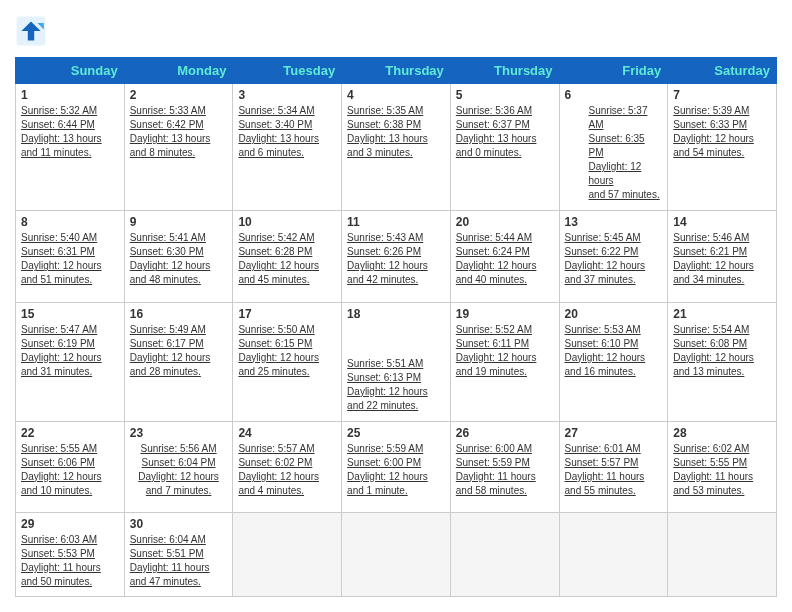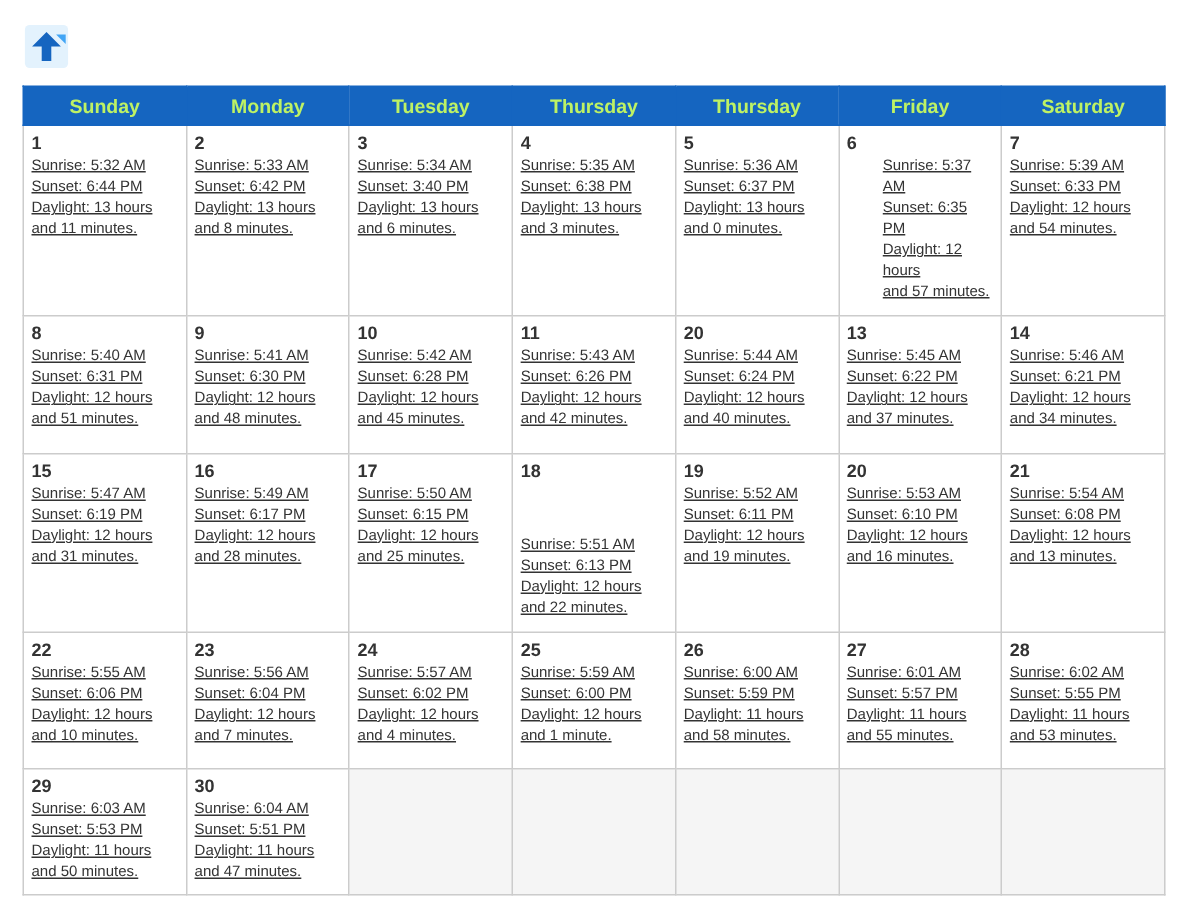--- a/index.html
+++ b/index.html
@@ -55,22 +55,22 @@
     }
     .calendar {
       flex: 1;
       border: 1px solid #ccc;
       border-collapse: collapse;
       width: 100%;
       table-layout: fixed;
     }
     .calendar th {
       background: #1565c0;
-      color: #bef264;
-      text-align: center;
+      color: #5eead4;
+      text-align: right;
       padding: 5px 6px;
       font-size: 13px;
       font-weight: bold;
       border: 1px solid #1565c0;
     }
     .calendar td {
       vertical-align: top;
       border: 1px solid #ccc;
       padding: 4px 5px;
       font-size: 9.5px;
@@ -288,21 +288,21 @@
         <tr>
           <td>
             <span class="day-num">22</span>
             <div class="day-info" style="white-space: pre-line;">Sunrise: 5:55 AM
 Sunset: 6:06 PM
 Daylight: 12 hours
 and 10 minutes.</div>
           </td>
           <td>
             <span class="day-num">23</span>
-            <div class="day-info" style="white-space: pre-line;">Sunrise: 5:56 AM
+            <div class="day-info" style="white-space: pre-line; text-align: center;">Sunrise: 5:56 AM
 Sunset: 6:04 PM
 Daylight: 12 hours
 and 7 minutes.</div>
           </td>
           <td>
             <span class="day-num">24</span>
             <div class="day-info" style="white-space: pre-line;">Sunrise: 5:57 AM
 Sunset: 6:02 PM
 Daylight: 12 hours
 and 4 minutes.</div>

